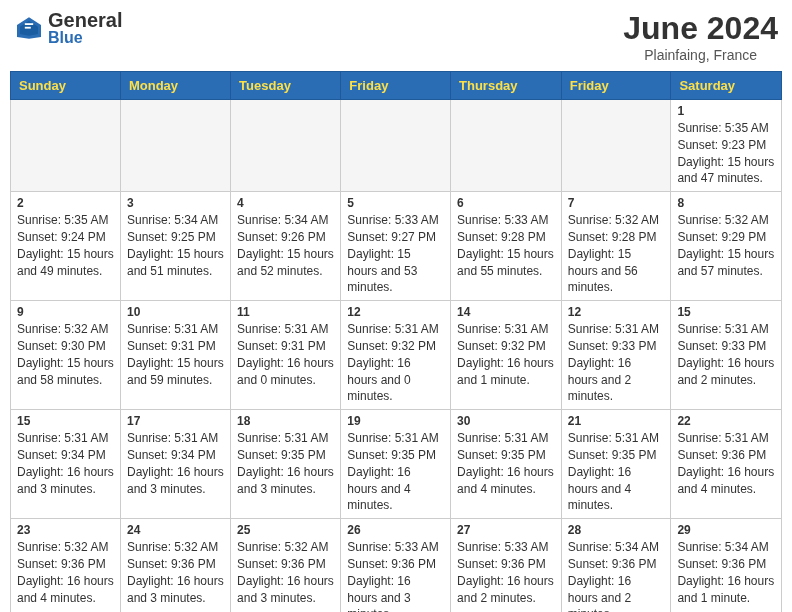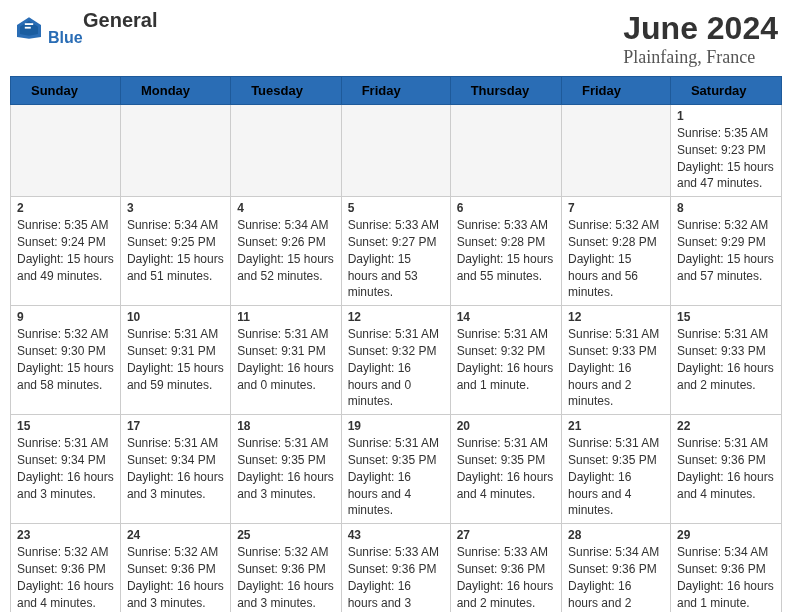--- a/index.html
+++ b/index.html
@@ -22,49 +22,47 @@
       align-items: center;
       gap: 4px;
     }
     .logo-text {
       font-size: 20px;
       color: #333;
       line-height: 1;
     }
     .logo-text span {
       font-weight: bold;
-      margin-left: 35px;
     }
     .logo-blue {
       width: 30px;
       height: 30px;
     }
     .title-block {
-      text-align: left;
+      text-align: center;
     }
     .month-year {
       font-size: 32px;
       font-weight: bold;
       color: #333;
     }
     .location {
-      font-size: 18px;
+      font-size: 14px;
       color: #555;
-      font-family: Liberation Serif, serif;
     }
     .calendar {
       width: 100%;
       border-collapse: collapse;
       border: 1px solid #ccc;
     }
     .calendar th {
       background: #2a6db5;
-      color: #000000;
+      color: #fde047;
       text-align: left;
-      padding: 6px 20px;
+      padding: 6px 8px;
       font-size: 13px;
       font-weight: bold;
       border: 1px solid #1e5a9a;
     }
     .calendar td {
       vertical-align: top;
       border: 1px solid #ccc;
       padding: 4px 6px;
       width: 113px;
       min-height: 70px;
@@ -249,21 +247,21 @@
 Sunset: 9:35 PM
 Daylight: 16 hours and 3 minutes.</div>
         </td>
         <td>
           <span class="day-number">19</span>
           <div class="day-info" style="white-space: pre-line;">Sunrise: 5:31 AM
 Sunset: 9:35 PM
 Daylight: 16 hours and 4 minutes.</div>
         </td>
         <td>
-          <span class="day-number">20</span>
+          <span class="day-number">30</span>
           <div class="day-info" style="white-space: pre-line;">Sunrise: 5:31 AM
 Sunset: 9:35 PM
 Daylight: 16 hours and 4 minutes.</div>
         </td>
         <td>
           <span class="day-number">21</span>
           <div class="day-info" style="white-space: pre-line;">Sunrise: 5:31 AM
 Sunset: 9:35 PM
 Daylight: 16 hours and 4 minutes.</div>
         </td>
@@ -287,21 +285,21 @@
 Sunset: 9:36 PM
 Daylight: 16 hours and 3 minutes.</div>
         </td>
         <td>
           <span class="day-number">25</span>
           <div class="day-info" style="white-space: pre-line;">Sunrise: 5:32 AM
 Sunset: 9:36 PM
 Daylight: 16 hours and 3 minutes.</div>
         </td>
         <td>
-          <span class="day-number">43</span>
+          <span class="day-number">26</span>
           <div class="day-info" style="white-space: pre-line;">Sunrise: 5:33 AM
 Sunset: 9:36 PM
 Daylight: 16 hours and 3 minutes.</div>
         </td>
         <td>
           <span class="day-number">27</span>
           <div class="day-info" style="white-space: pre-line;">Sunrise: 5:33 AM
 Sunset: 9:36 PM
 Daylight: 16 hours and 2 minutes.</div>
         </td>

